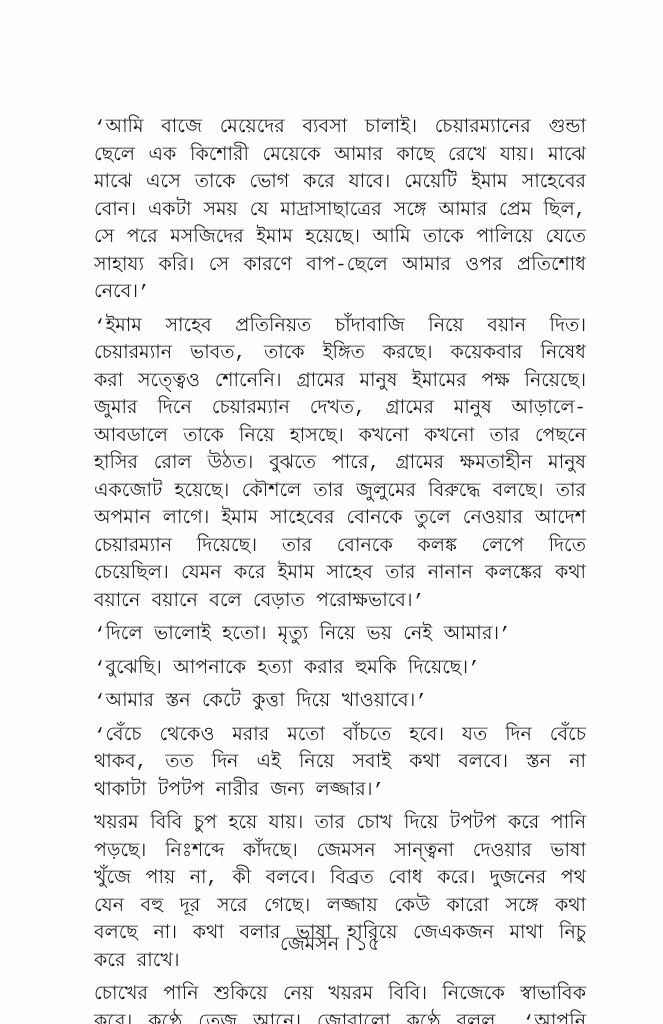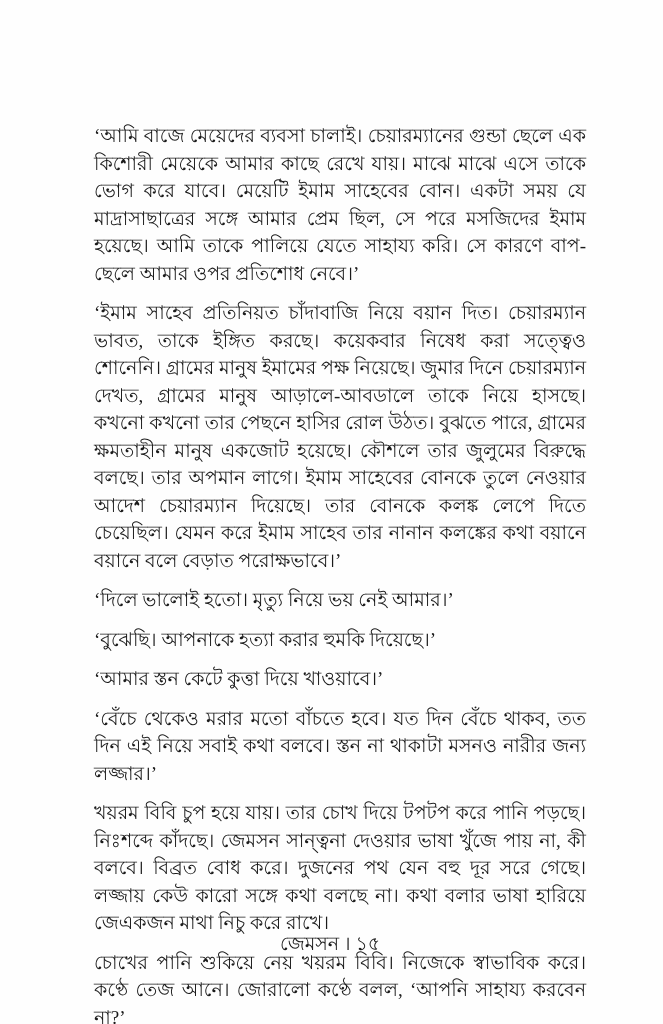--- a/index.html
+++ b/index.html
@@ -19,22 +19,23 @@
   .text-block {
     position: absolute;
     left: 94px;
     top: 110px;
     width: 492px;
     font-size: 19px;
     line-height: 27.5px;
     text-align: justify;
   }
   .text-block p {
-    margin: 12px 0 6px 0;
+    margin: 4px 0 6px 0;
     padding: 0;
+    font-family: Liberation Mono, monospace;
   }
   .page-footer {
     position: absolute;
     left: 94px;
     top: 930px;
     width: 492px;
     text-align: center;
     padding-right: 20px;
     box-sizing: border-box;
     font-size: 19px;
@@ -47,21 +48,21 @@
 <body>
 
 <div class="page">
 
   <div class="text-block">
     <p>‘আমি বাজে মেয়েদের ব্যবসা চালাই। চেয়ারম্যানের গুন্ডা ছেলে এক কিশোরী মেয়েকে আমার কাছে রেখে যায়। মাঝে মাঝে এসে তাকে ভোগ করে যাবে। মেয়েটি ইমাম সাহেবের বোন। একটা সময় যে মাদ্রাসাছাত্রের সঙ্গে আমার প্রেম ছিল, সে পরে মসজিদের ইমাম হয়েছে। আমি তাকে পালিয়ে যেতে সাহায্য করি। সে কারণে বাপ-ছেলে আমার ওপর প্রতিশোধ নেবে।’</p>
     <p>‘ইমাম সাহেব প্রতিনিয়ত চাঁদাবাজি নিয়ে বয়ান দিত। চেয়ারম্যান ভাবত, তাকে ইঙ্গিত করছে। কয়েকবার নিষেধ করা সত্ত্বেও শোনেনি। গ্রামের মানুষ ইমামের পক্ষ নিয়েছে। জুমার দিনে চেয়ারম্যান দেখত, গ্রামের মানুষ আড়ালে-আবডালে তাকে নিয়ে হাসছে। কখনো কখনো তার পেছনে হাসির রোল উঠত। বুঝতে পারে, গ্রামের ক্ষমতাহীন মানুষ একজোট হয়েছে। কৌশলে তার জুলুমের বিরুদ্ধে বলছে। তার অপমান লাগে। ইমাম সাহেবের বোনকে তুলে নেওয়ার আদেশ চেয়ারম্যান দিয়েছে। তার বোনকে কলঙ্ক লেপে দিতে চেয়েছিল। যেমন করে ইমাম সাহেব তার নানান কলঙ্কের কথা বয়ানে বয়ানে বলে বেড়াত পরোক্ষভাবে।’</p>
     <p>‘দিলে ভালোই হতো। মৃত্যু নিয়ে ভয় নেই আমার।’</p>
     <p>‘বুঝেছি। আপনাকে হত্যা করার হুমকি দিয়েছে।’</p>
     <p>‘আমার স্তন কেটে কুত্তা দিয়ে খাওয়াবে।’</p>
-    <p>‘বেঁচে থেকেও মরার মতো বাঁচতে হবে। যত দিন বেঁচে থাকব, তত দিন এই নিয়ে সবাই কথা বলবে। স্তন না থাকাটা মসনও নারীর জন্য লজ্জার।’</p>
+    <p>‘বেঁচে থেকেও মরার মতো বাঁচতে হবে। যত দিন বেঁচে থাকব, তত দিন এই নিয়ে সবাই কথা বলবে। স্তন না থাকাটা টপটপ নারীর জন্য লজ্জার।’</p>
     <p>খয়রম বিবি চুপ হয়ে যায়। তার চোখ দিয়ে টপটপ করে পানি পড়ছে। নিঃশব্দে কাঁদছে। জেমসন সান্ত্বনা দেওয়ার ভাষা খুঁজে পায় না, কী বলবে। বিব্রত বোধ করে। দুজনের পথ যেন বহু দূর সরে গেছে। লজ্জায় কেউ কারো সঙ্গে কথা বলছে না। কথা বলার ভাষা হারিয়ে জেএকজন মাথা নিচু করে রাখে।</p>
     <p>চোখের পানি শুকিয়ে নেয় খয়রম বিবি। নিজেকে স্বাভাবিক করে। কণ্ঠে তেজ আনে। জোরালো কণ্ঠে বলল, ‘আপনি সাহায্য করবেন না?’</p>
 
   </div>
 
   <div class="page-footer">
     <span>জেমসন</span><span> । </span><span>১৫</span>
   </div>
 
 </div>

